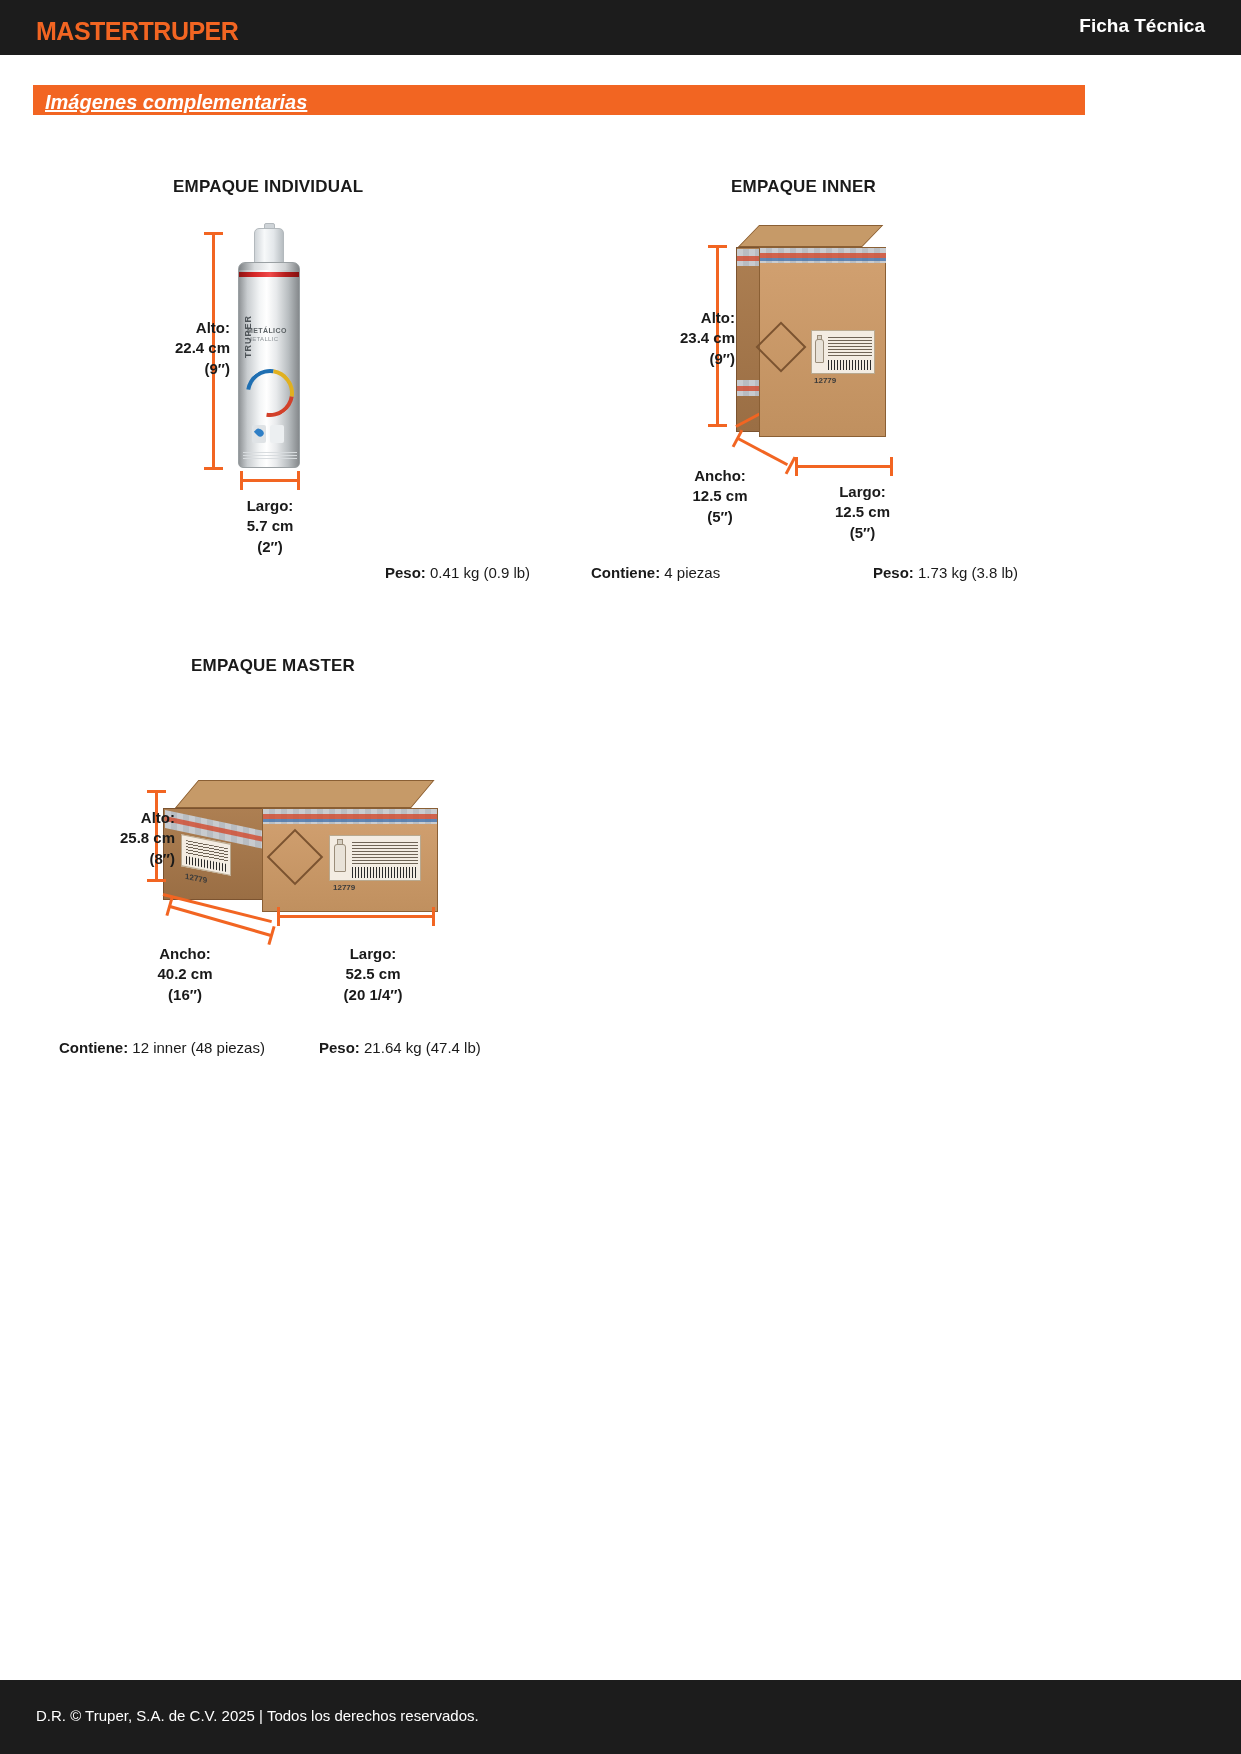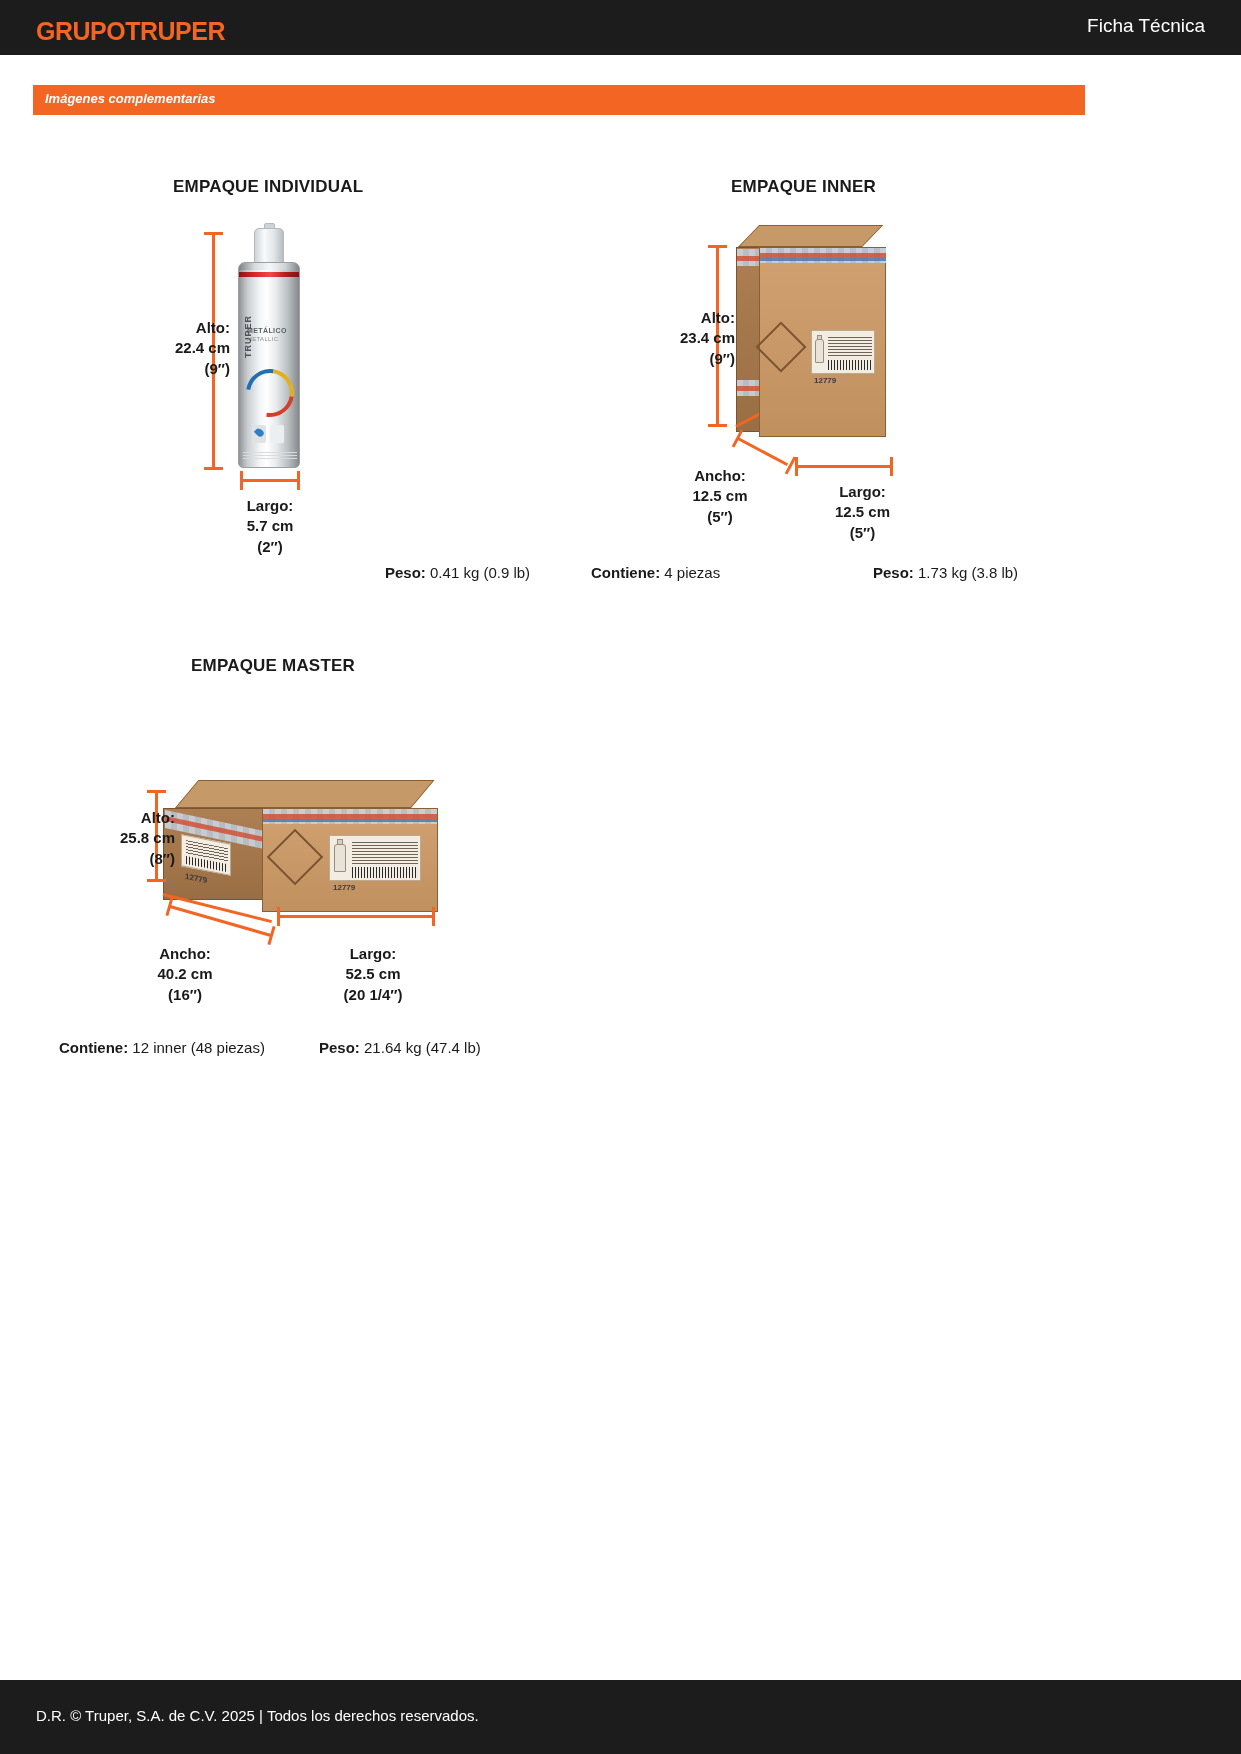--- a/index.html
+++ b/index.html
@@ -29,37 +29,38 @@
     letter-spacing: -0.5px;
     color: #ffffff;
   }
   .brand .grupo { color: #f26522; }
   .brand .truper { color: #f26522; }
   .ficha {
     position: absolute;
     right: 36px; top: 15px;
     font-size: 19px;
     color: #ffffff;
-    font-weight: normal;
+    font-weight: bold;
   }
 
   
   .banner {
     position: absolute;
     left: 33px; top: 85px;
     width: 1052px; height: 30px;
     background: #f26522;
   }
   .banner-label {
     position: absolute;
     left: 12px; top: 6px;
-    font-size: 13px;
+    font-size: 20px;
     font-weight: bold;
     font-style: italic;
     color: #ffffff;
+    text-decoration: underline;
   }
 
   
   .blk-title {
     position: absolute;
     font-size: 17px;
     font-weight: bold;
     letter-spacing: 0.2px;
     color: #1a1a1a;
     white-space: nowrap;
@@ -261,21 +262,21 @@
     width: 520px;
     font-size: 14px; color: #ffffff;
     text-align: right; line-height: 1.55;
   }
 </style>
 </head>
 <body>
 
 <div class="topbar"></div>
 <div class="brand">
-  <span class="grupo">GRUPO</span><span class="truper">TRUPER</span>
+  <span class="grupo">MASTER</span><span class="truper">TRUPER</span>
 </div>
 <div class="ficha">Ficha Técnica</div>
 
 <div class="banner">
   <div class="banner-label">Imágenes complementarias</div>
 </div>
 
 <div class="blk-title" style="left:173px; top:177px;">EMPAQUE INDIVIDUAL</div>
 
 <div class="can-wrap">

